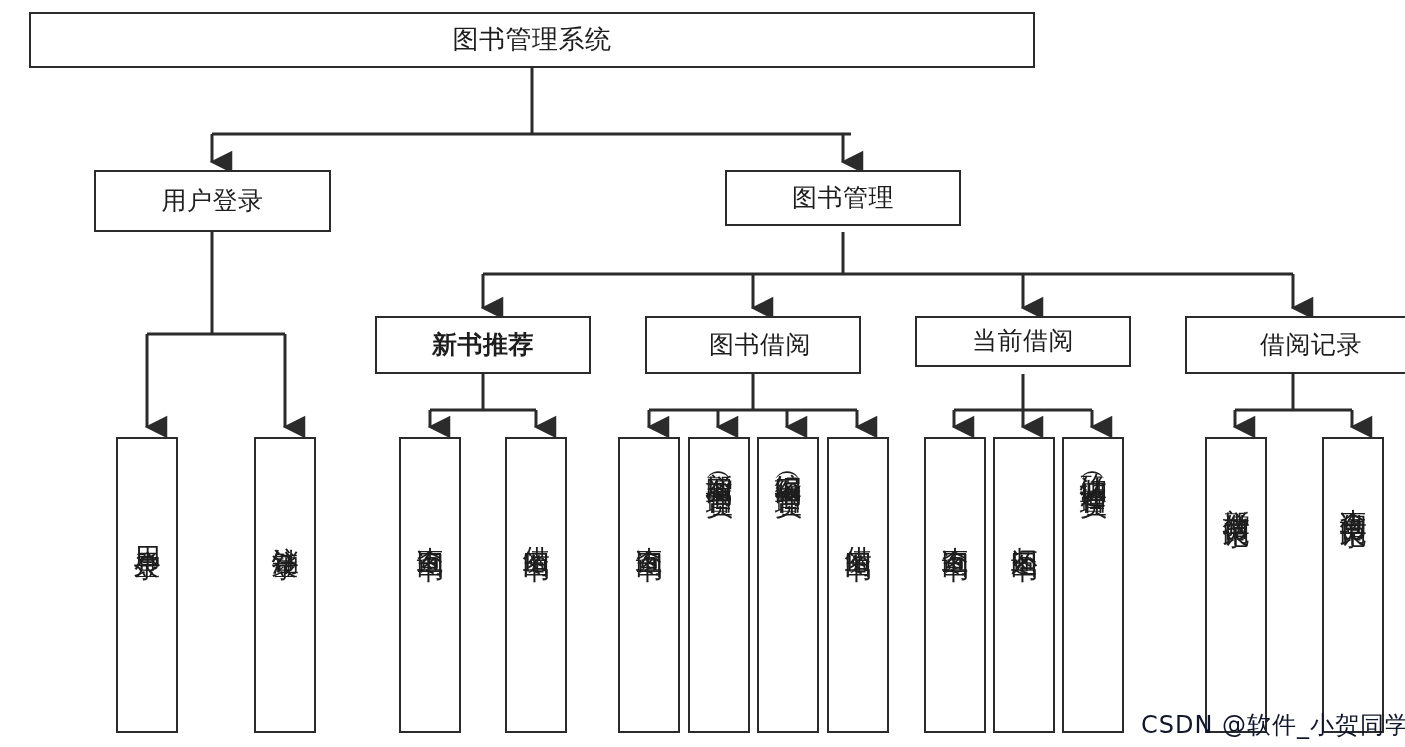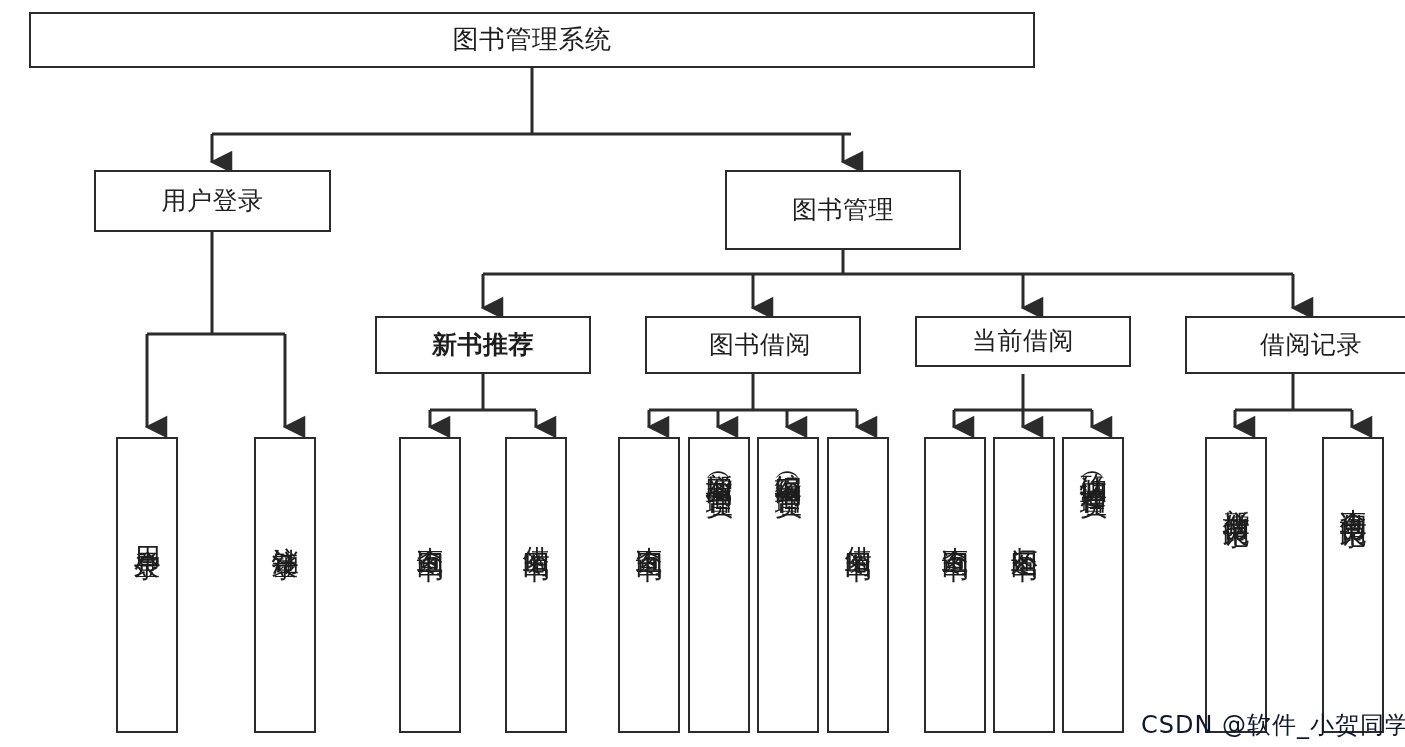--- a/index.html
+++ b/index.html
@@ -137,21 +137,21 @@
     </g>
   </svg>
 
   <div class="node root horiz" style="left:16px; top:12px; width:1006px; height:56px;">
     <span class="lbl">图书管理系统</span>
   </div>
 
   <div class="node horiz" style="left:81px; top:170px; width:237px; height:62px;">
     <span class="lbl">用户登录</span>
   </div>
-  <div class="node horiz" style="left:712px; top:170px; width:236px; height:80px;">
+  <div class="node horiz" style="left:712px; top:170px; width:236px; height:56px;">
     <span class="lbl">图书管理</span>
   </div>
 
   <div class="node horiz" style="left:362px; top:316px; width:216px; height:58px;font-weight:bold;">
     <span class="lbl">新书推荐</span>
   </div>
   <div class="node horiz" style="left:632px; top:316px; width:216px; height:58px;padding-left:14px;">
     <span class="lbl">图书借阅</span>
   </div>
   <div class="node horiz" style="left:902px; top:316px; width:216px; height:51px;">

